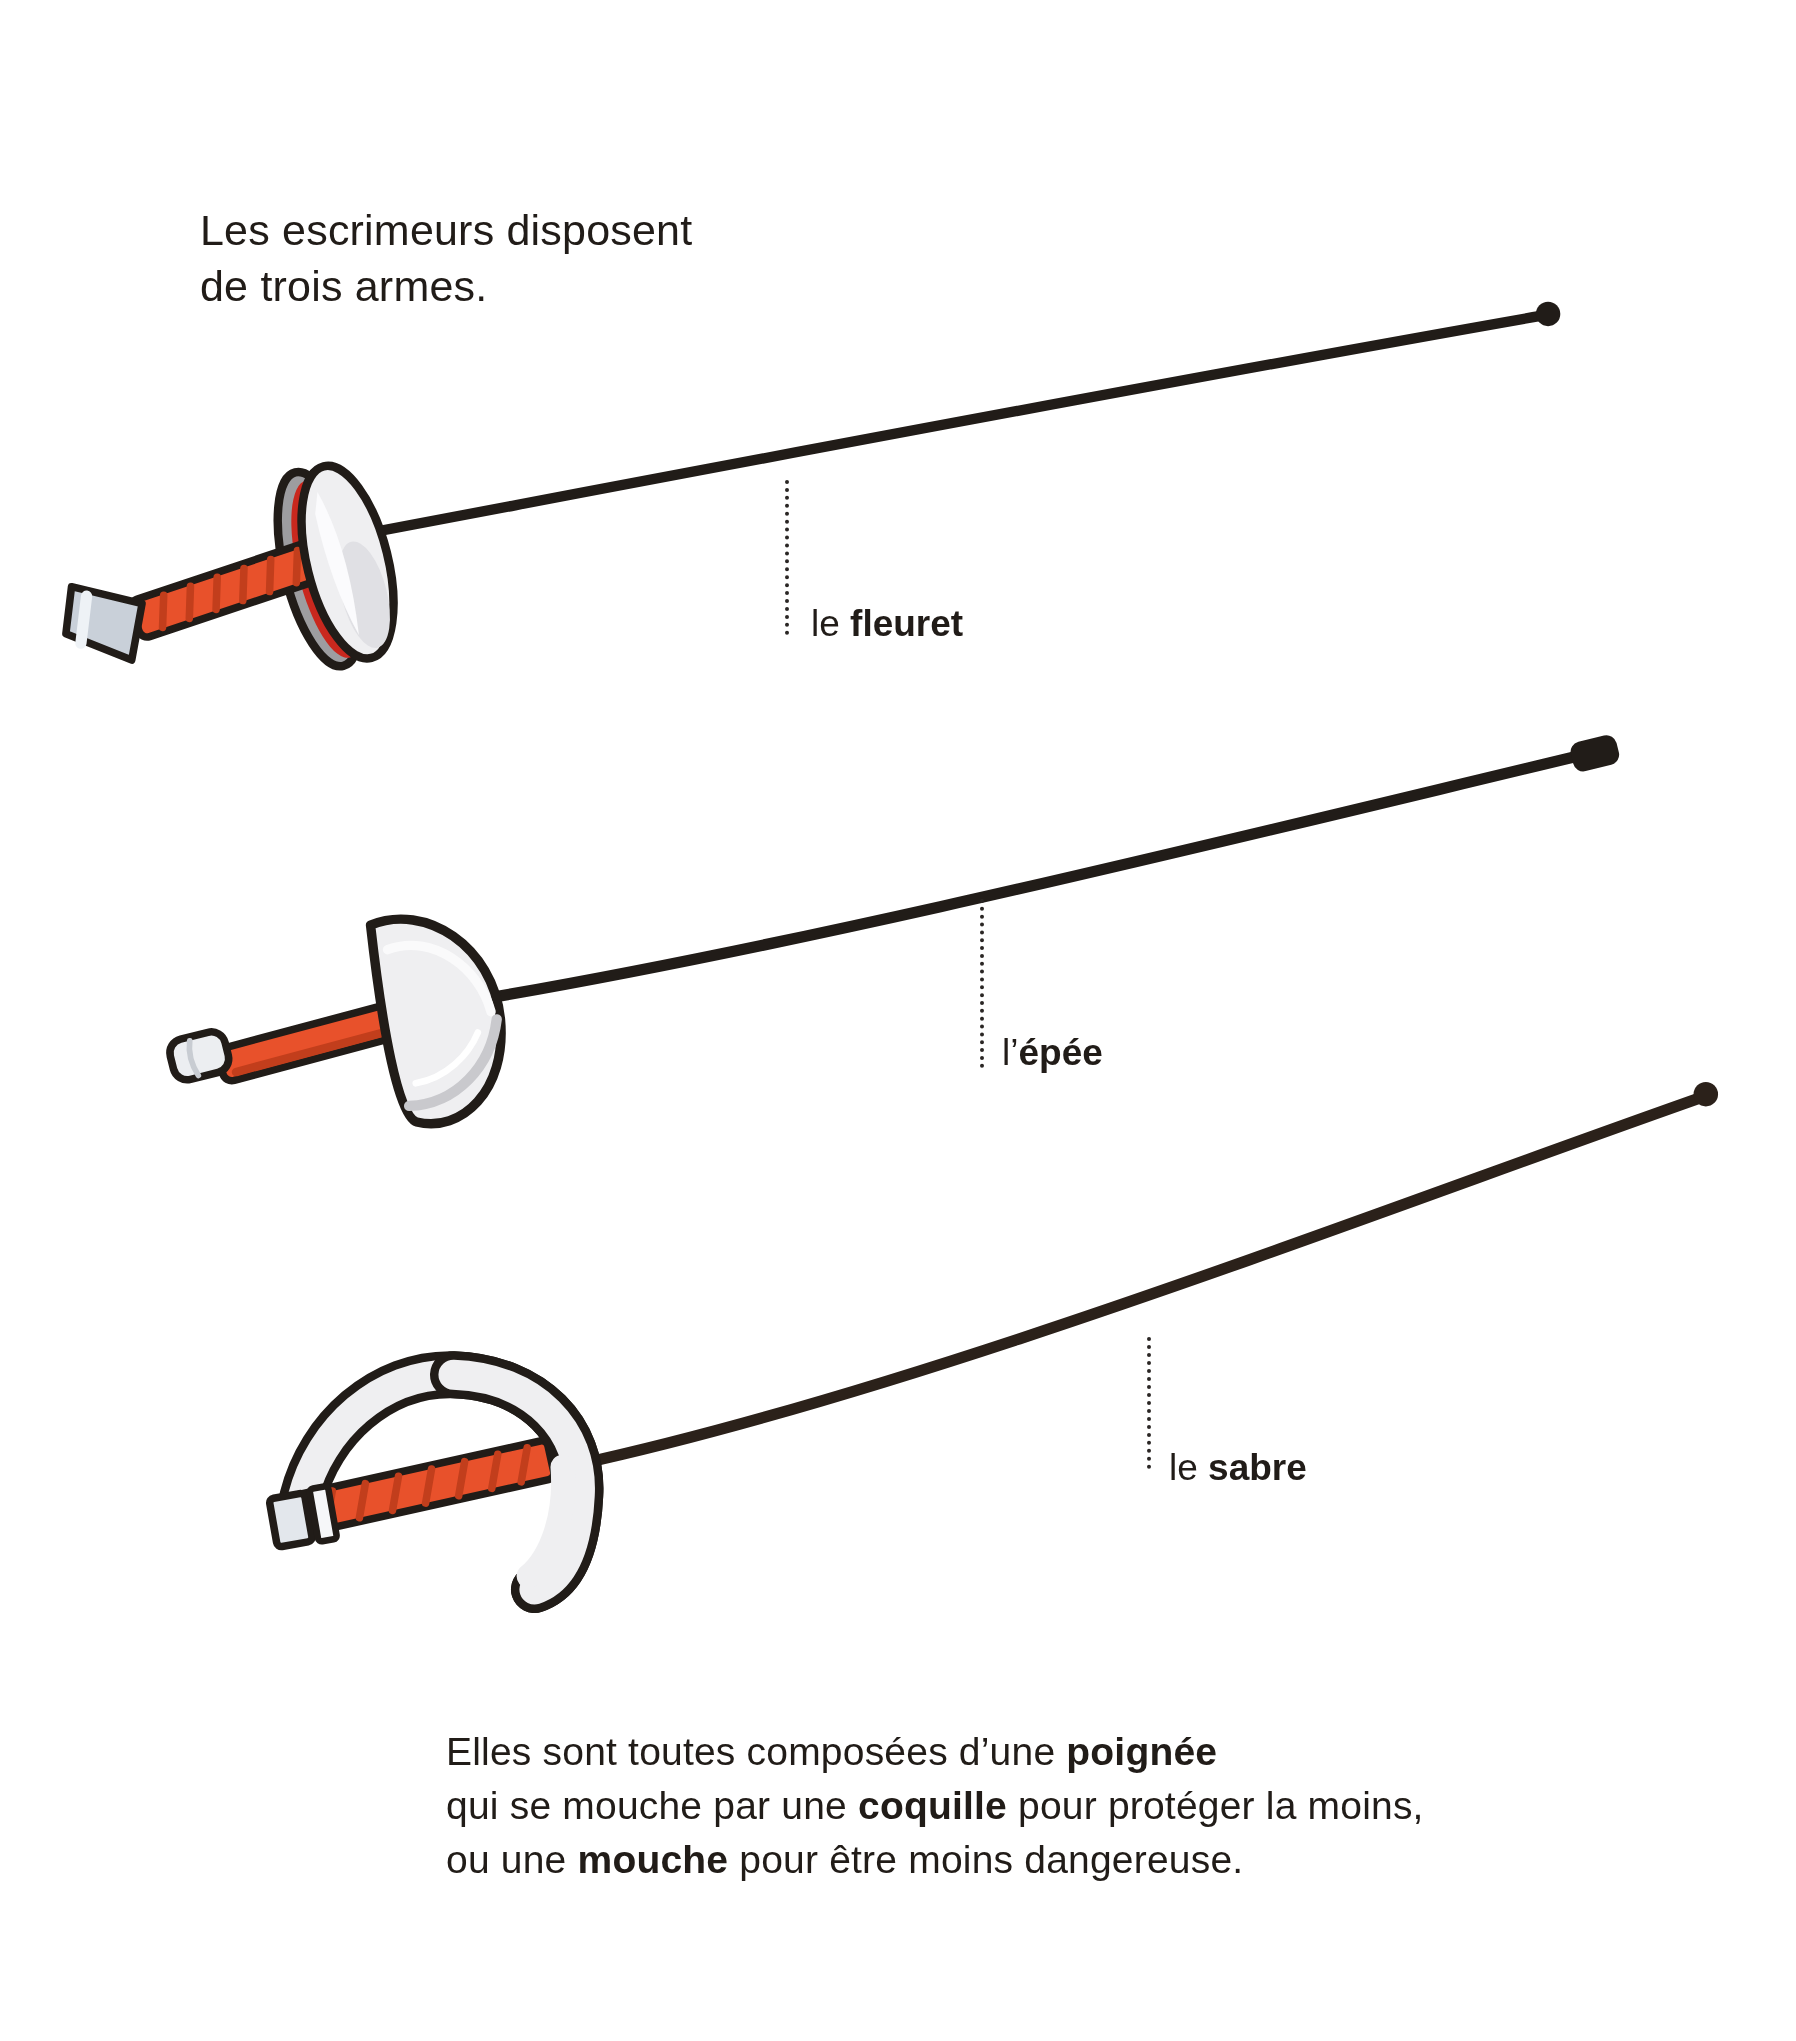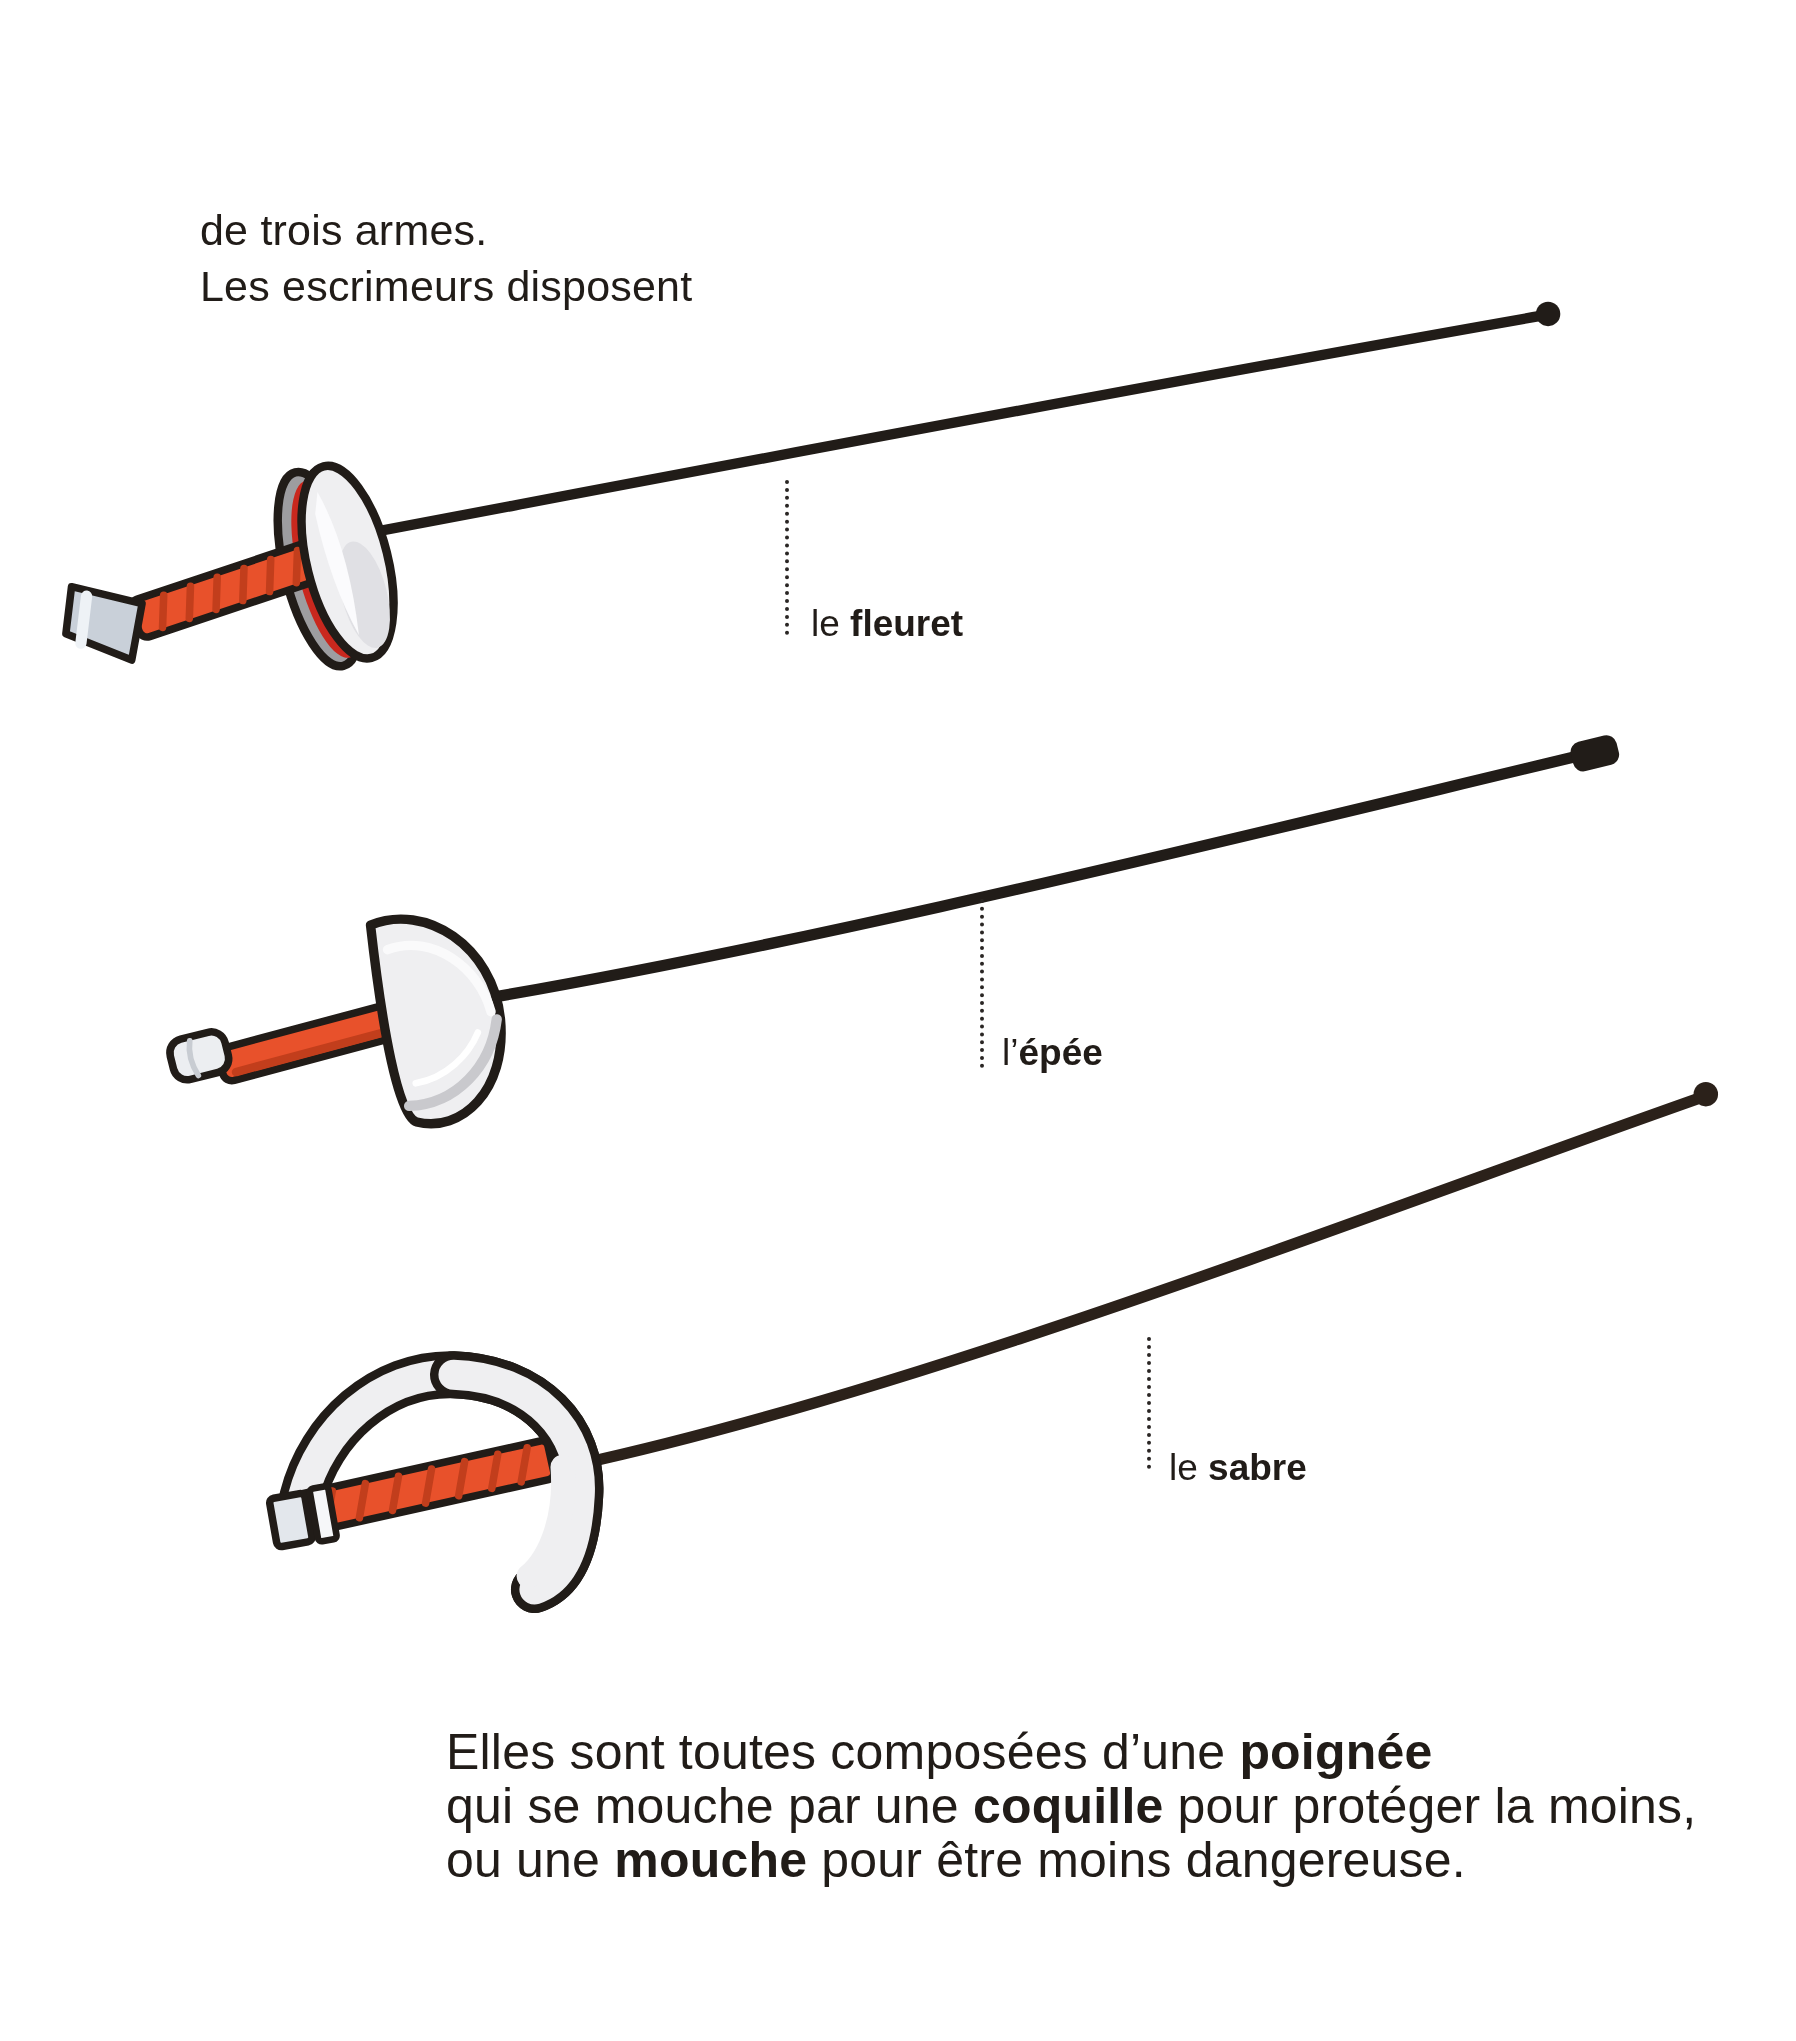--- a/index.html
+++ b/index.html
@@ -6,21 +6,21 @@
   #page{
     position:relative;
     width:1797px;height:2041px;
     background:#ffffff;
     overflow:hidden;
     font-family:"Liberation Sans","DejaVu Sans",sans-serif;
     color:var(--ink,#211c18);
   }
   .txt{position:absolute;white-space:nowrap;}
   #intro{left:200px;top:202px;font-size:43px;line-height:56px;letter-spacing:0.2px;}
-  #para{left:446px;top:1725px;font-size:50px;line-height:54px;letter-spacing:0.2px;}
+  #para{left:446px;top:1725px;font-size:39px;line-height:54px;letter-spacing:0.2px;}
   .b{font-weight:700;}
   .wlabel{position:absolute;font-size:37px;white-space:nowrap;}
   .leader{
     position:absolute;width:0;
     border-left:4.7px dotted #2a2624;
   }
   #leader-fleuret{left:785px;top:480px;height:155px;}
   #leader-epee{left:980px;top:899px;height:169px;}
   #leader-sabre{left:1147px;top:1337px;height:132px;}
   #label-fleuret{left:811px;top:603px;}
@@ -30,22 +30,22 @@
   #svg-fleuret{left:52px;top:282px;}
   #svg-epee{left:122px;top:716px;}
   #svg-sabre{left:188px;top:1064px;}
 </style>
 </head>
 <body>
 
 <div id="page">
 
   <div id="intro" class="txt">
+    <div>Les escrimeurs disposent</div>
     <div>de trois armes.</div>
-    <div>Les escrimeurs disposent</div>
   </div>
 
   <svg id="svg-fleuret" width="1525" height="395" viewBox="0 0 1620 420">
 
     <g transform="translate(297,302) rotate(-14)">
       <ellipse cx="-14" cy="0" rx="37" ry="106" style="fill:var(--guard-gray);stroke:var(--ink);stroke-width:9"></ellipse>
       <ellipse cx="-5" cy="2" rx="32" ry="97" style="fill:var(--guard-red)"></ellipse>
     </g>
 
     <g transform="translate(88,360) rotate(-18.5)">

